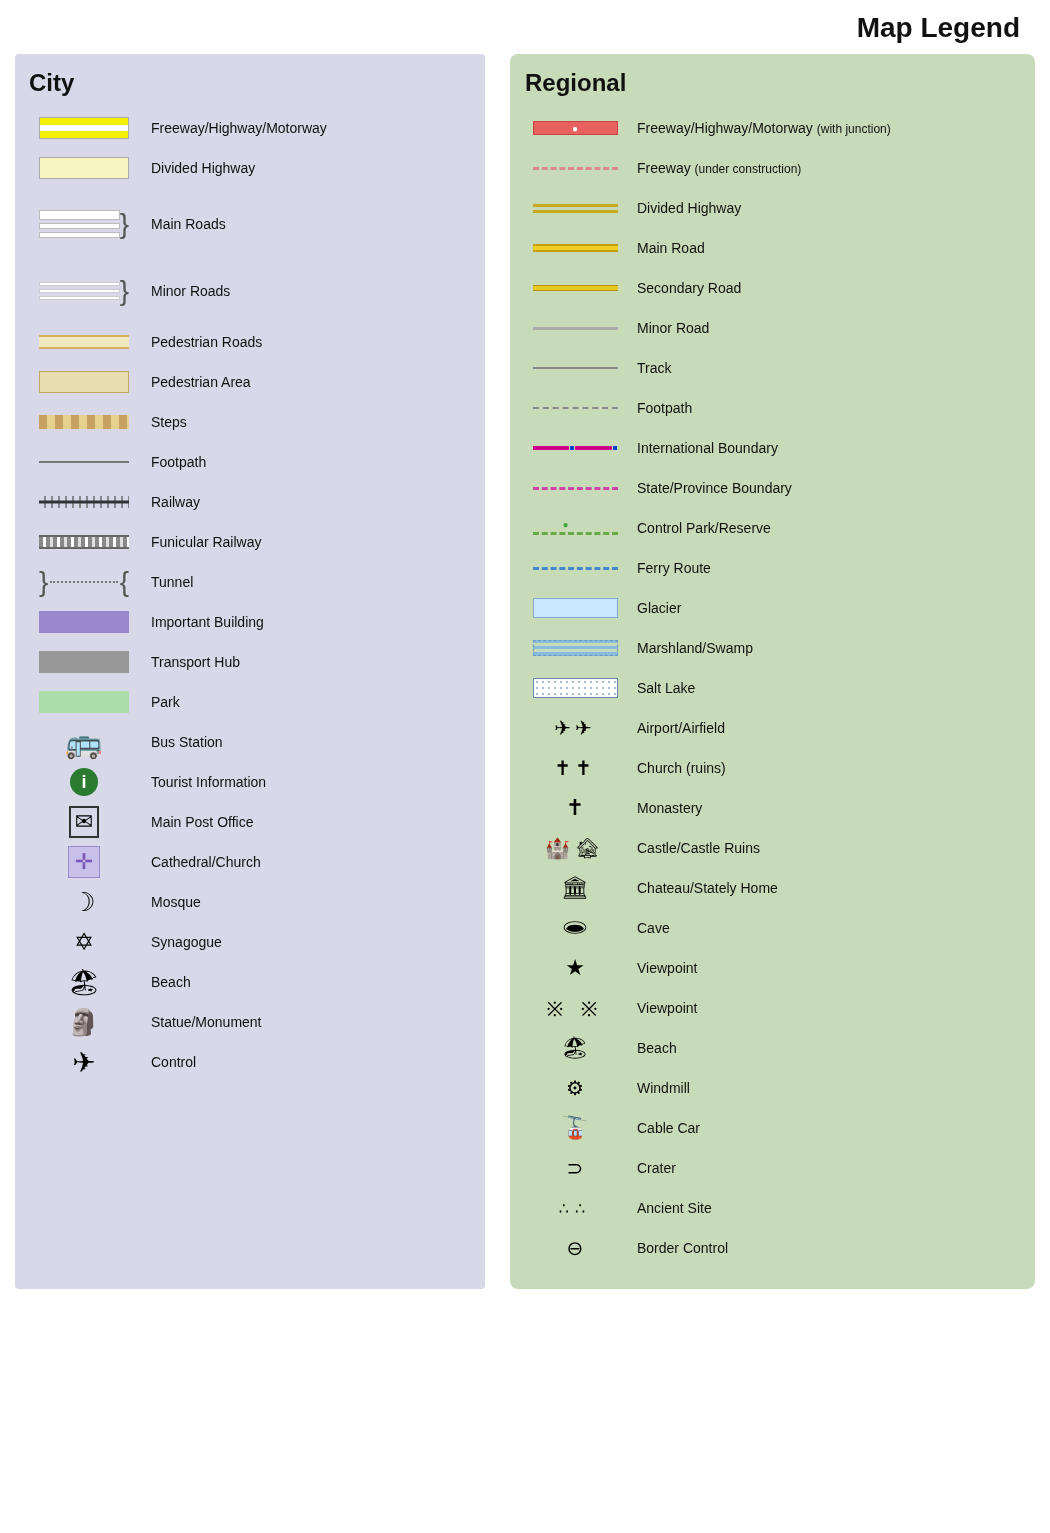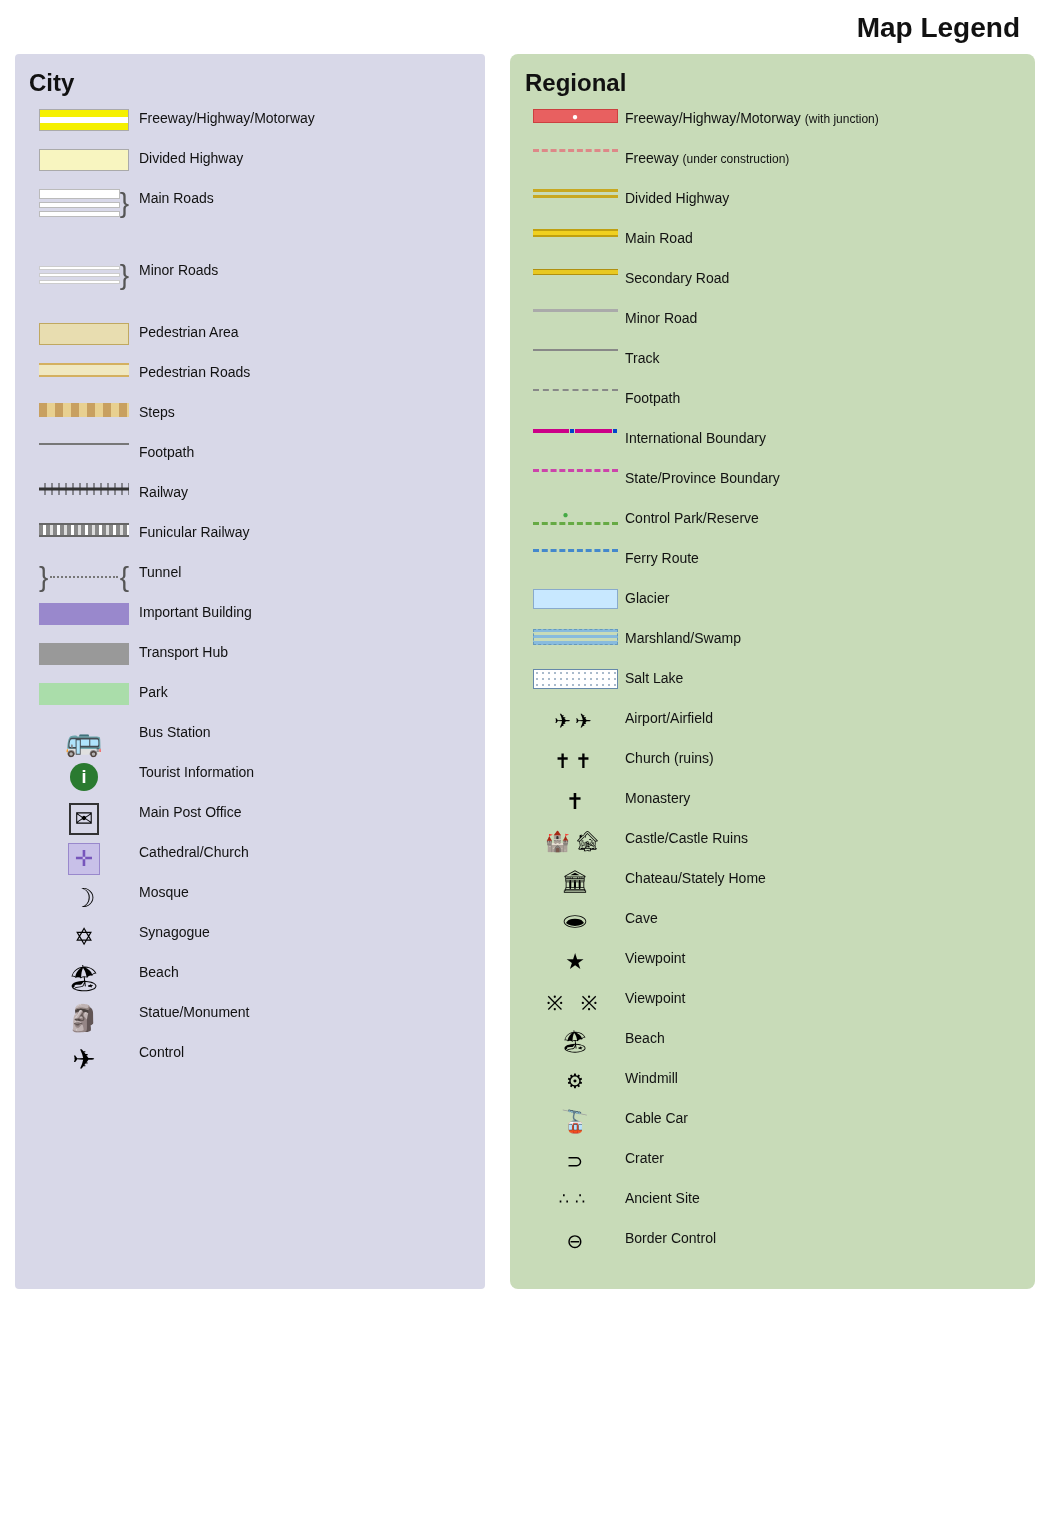--- a/index.html
+++ b/index.html
@@ -42,23 +42,24 @@
       flex: 1;
     }
     .section-title {
       font-size: 24px;
       font-weight: bold;
       color: #111;
       margin-bottom: 12px;
     }
     .legend-row {
       display: flex;
-      align-items: flex-start;
+      align-items: center;
       min-height: 38px;
       margin-bottom: 2px;
+      gap: 12px;
     }
     .symbol {
       width: 110px;
       flex-shrink: 0;
       display: flex;
       align-items: center;
       justify-content: center;
     }
     .label {
       font-size: 14px;
@@ -350,30 +351,30 @@
               <div class="road-minor-line"></div>
             </div>
             <div class="tunnel-brace">}</div>
           </div>
         </div>
         <div class="label">Minor Roads</div>
       </div>
 
       <div class="legend-row">
         <div class="symbol">
+          <div class="road-pedestrian"></div>
+        </div>
+        <div class="label">Pedestrian Roads</div>
+      </div>
+
+      <div class="legend-row">
+        <div class="symbol">
           <div class="road-ped-area"></div>
         </div>
         <div class="label">Pedestrian Area</div>
-      </div>
-
-      <div class="legend-row">
-        <div class="symbol">
-          <div class="road-pedestrian"></div>
-        </div>
-        <div class="label">Pedestrian Roads</div>
       </div>
 
       <div class="legend-row">
         <div class="symbol">
           <div class="steps-symbol"></div>
         </div>
         <div class="label">Steps</div>
       </div>
 
       <div class="legend-row">

